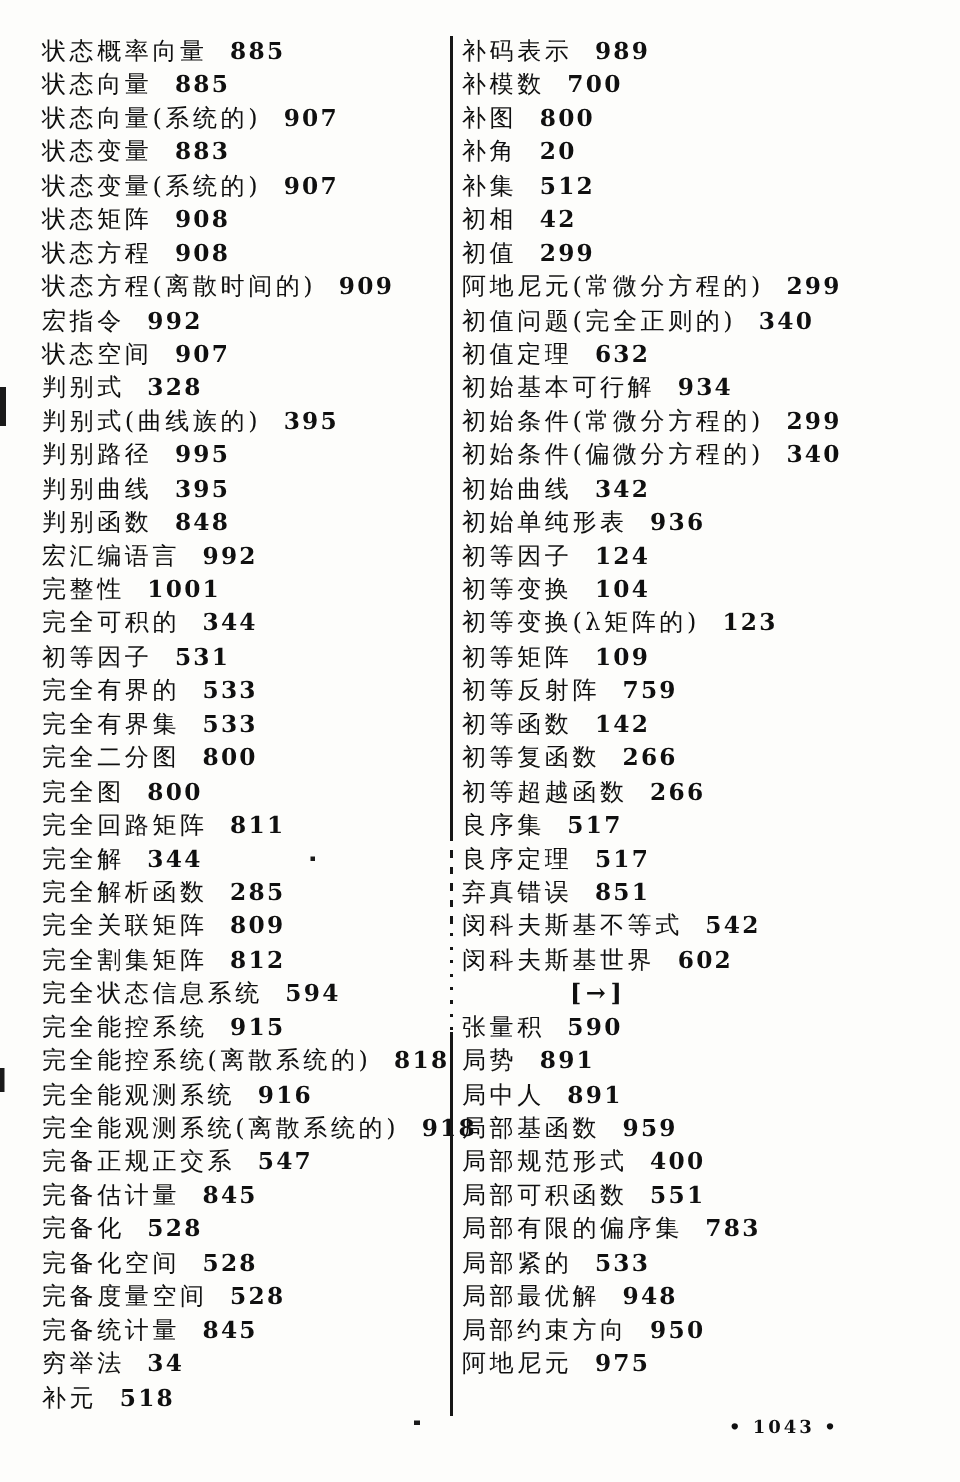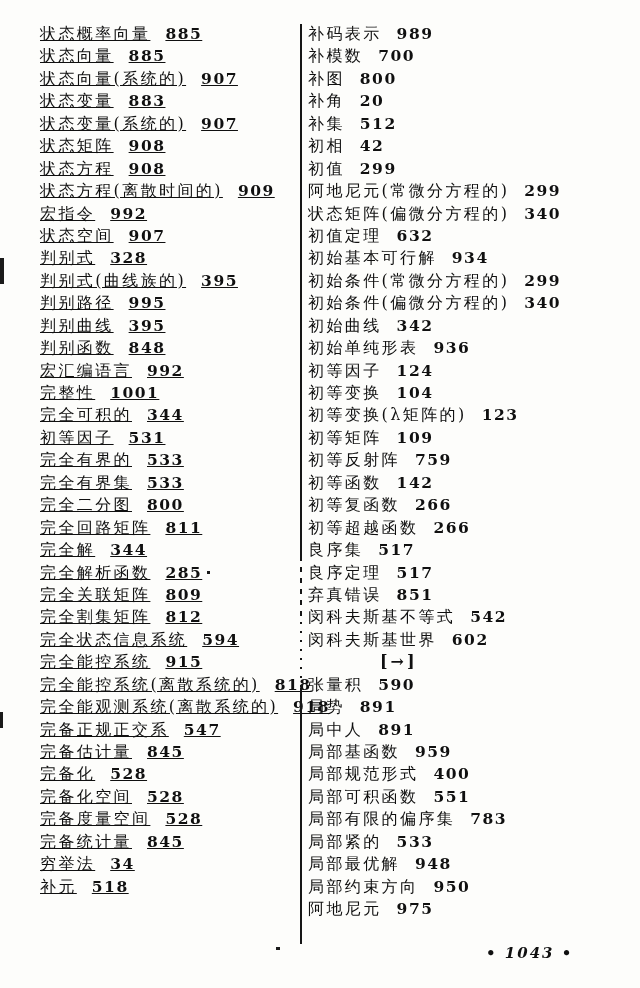--- a/index.html
+++ b/index.html
@@ -5,21 +5,21 @@
   html,body{margin:0;padding:0;}
   body{
     width:640px;height:988px;
     background:#fdfdfb;
     font-family:"DejaVu Serif","Liberation Serif",serif;
     position:relative;overflow:hidden;
     color:#101010;
   }
   .page{position:absolute;inset:0;}
   .col{position:absolute;top:23px;}
-  .col-left{left:40px;width:268px;text-decoration:underline;}
+  .col-left{left:28px;width:268px;}
   .col-right{left:308px;width:314px;}
   .row{
     height:22.45px;line-height:22.45px;
     white-space:nowrap;
     font-size:16px;letter-spacing:2.4px;
   }
   .row .num{
     font-weight:bold;
     margin-left:15px;
     letter-spacing:1.5px;
@@ -38,21 +38,21 @@
   .divider-seg.dashed{
     background:repeating-linear-gradient(
       to bottom,#161616 0 5px,transparent 5px 11px);
   }
   .divider-seg.dotted{
     background:repeating-linear-gradient(
       to bottom,#161616 0 2px,transparent 2px 9px);
   }
   .footer{
     position:absolute;left:486px;top:944px;
-    font-size:15px;font-weight:bold;letter-spacing:2px;font-style:italic;
+    font-size:12px;font-weight:bold;letter-spacing:2px;
   }
   .speck{position:absolute;background:#1a1a1a;}
 </style>
 </head>
 <body>
 
 <div class="page">
 
   <div class="col col-left" id="col-left">
       <div class="row"><span class="term">状态概率向量</span><span class="num">885</span></div>
@@ -70,28 +70,30 @@
       <div class="row"><span class="term">判别路径</span><span class="num">995</span></div>
       <div class="row"><span class="term">判别曲线</span><span class="num">395</span></div>
       <div class="row"><span class="term">判别函数</span><span class="num">848</span></div>
       <div class="row"><span class="term">宏汇编语言</span><span class="num">992</span></div>
       <div class="row"><span class="term">完整性</span><span class="num">1001</span></div>
       <div class="row"><span class="term">完全可积的</span><span class="num">344</span></div>
       <div class="row"><span class="term">初等因子</span><span class="num">531</span></div>
       <div class="row"><span class="term">完全有界的</span><span class="num">533</span></div>
       <div class="row"><span class="term">完全有界集</span><span class="num">533</span></div>
       <div class="row"><span class="term">完全二分图</span><span class="num">800</span></div>
+      <div class="row"><span class="term">完全图</span><span class="num">800</span></div>
       <div class="row"><span class="term">完全回路矩阵</span><span class="num">811</span></div>
       <div class="row"><span class="term">完全解</span><span class="num">344</span></div>
       <div class="row"><span class="term">完全解析函数</span><span class="num">285</span></div>
       <div class="row"><span class="term">完全关联矩阵</span><span class="num">809</span></div>
       <div class="row"><span class="term">完全割集矩阵</span><span class="num">812</span></div>
       <div class="row"><span class="term">完全状态信息系统</span><span class="num">594</span></div>
       <div class="row"><span class="term">完全能控系统</span><span class="num">915</span></div>
       <div class="row"><span class="term">完全能控系统(离散系统的)</span><span class="num">818</span></div>
+      <div class="row"><span class="term">完全能观测系统</span><span class="num">916</span></div>
       <div class="row"><span class="term">完全能观测系统(离散系统的)</span><span class="num">918</span></div>
       <div class="row"><span class="term">完备正规正交系</span><span class="num">547</span></div>
       <div class="row"><span class="term">完备估计量</span><span class="num">845</span></div>
       <div class="row"><span class="term">完备化</span><span class="num">528</span></div>
       <div class="row"><span class="term">完备化空间</span><span class="num">528</span></div>
       <div class="row"><span class="term">完备度量空间</span><span class="num">528</span></div>
       <div class="row"><span class="term">完备统计量</span><span class="num">845</span></div>
       <div class="row"><span class="term">穷举法</span><span class="num">34</span></div>
       <div class="row"><span class="term">补元</span><span class="num">518</span></div>
     </div>
@@ -103,21 +105,21 @@
 
   <div class="col col-right" id="col-right">
       <div class="row"><span class="term">补码表示</span><span class="num">989</span></div>
       <div class="row"><span class="term">补模数</span><span class="num">700</span></div>
       <div class="row"><span class="term">补图</span><span class="num">800</span></div>
       <div class="row"><span class="term">补角</span><span class="num">20</span></div>
       <div class="row"><span class="term">补集</span><span class="num">512</span></div>
       <div class="row"><span class="term">初相</span><span class="num">42</span></div>
       <div class="row"><span class="term">初值</span><span class="num">299</span></div>
       <div class="row"><span class="term">阿地尼元(常微分方程的)</span><span class="num">299</span></div>
-      <div class="row"><span class="term">状态矩阵(偏微分方程的)</span><span class="num">340</span></div>
+      <div class="row"><span class="term">初值问题(完全正则的)</span><span class="num">340</span></div>
       <div class="row"><span class="term">初值定理</span><span class="num">632</span></div>
       <div class="row"><span class="term">初始基本可行解</span><span class="num">934</span></div>
       <div class="row"><span class="term">初始条件(常微分方程的)</span><span class="num">299</span></div>
       <div class="row"><span class="term">初始条件(偏微分方程的)</span><span class="num">340</span></div>
       <div class="row"><span class="term">初始曲线</span><span class="num">342</span></div>
       <div class="row"><span class="term">初始单纯形表</span><span class="num">936</span></div>
       <div class="row"><span class="term">初等因子</span><span class="num">124</span></div>
       <div class="row"><span class="term">初等变换</span><span class="num">104</span></div>
       <div class="row"><span class="term">初等变换(λ矩阵的)</span><span class="num">123</span></div>
       <div class="row"><span class="term">初等矩阵</span><span class="num">109</span></div>

